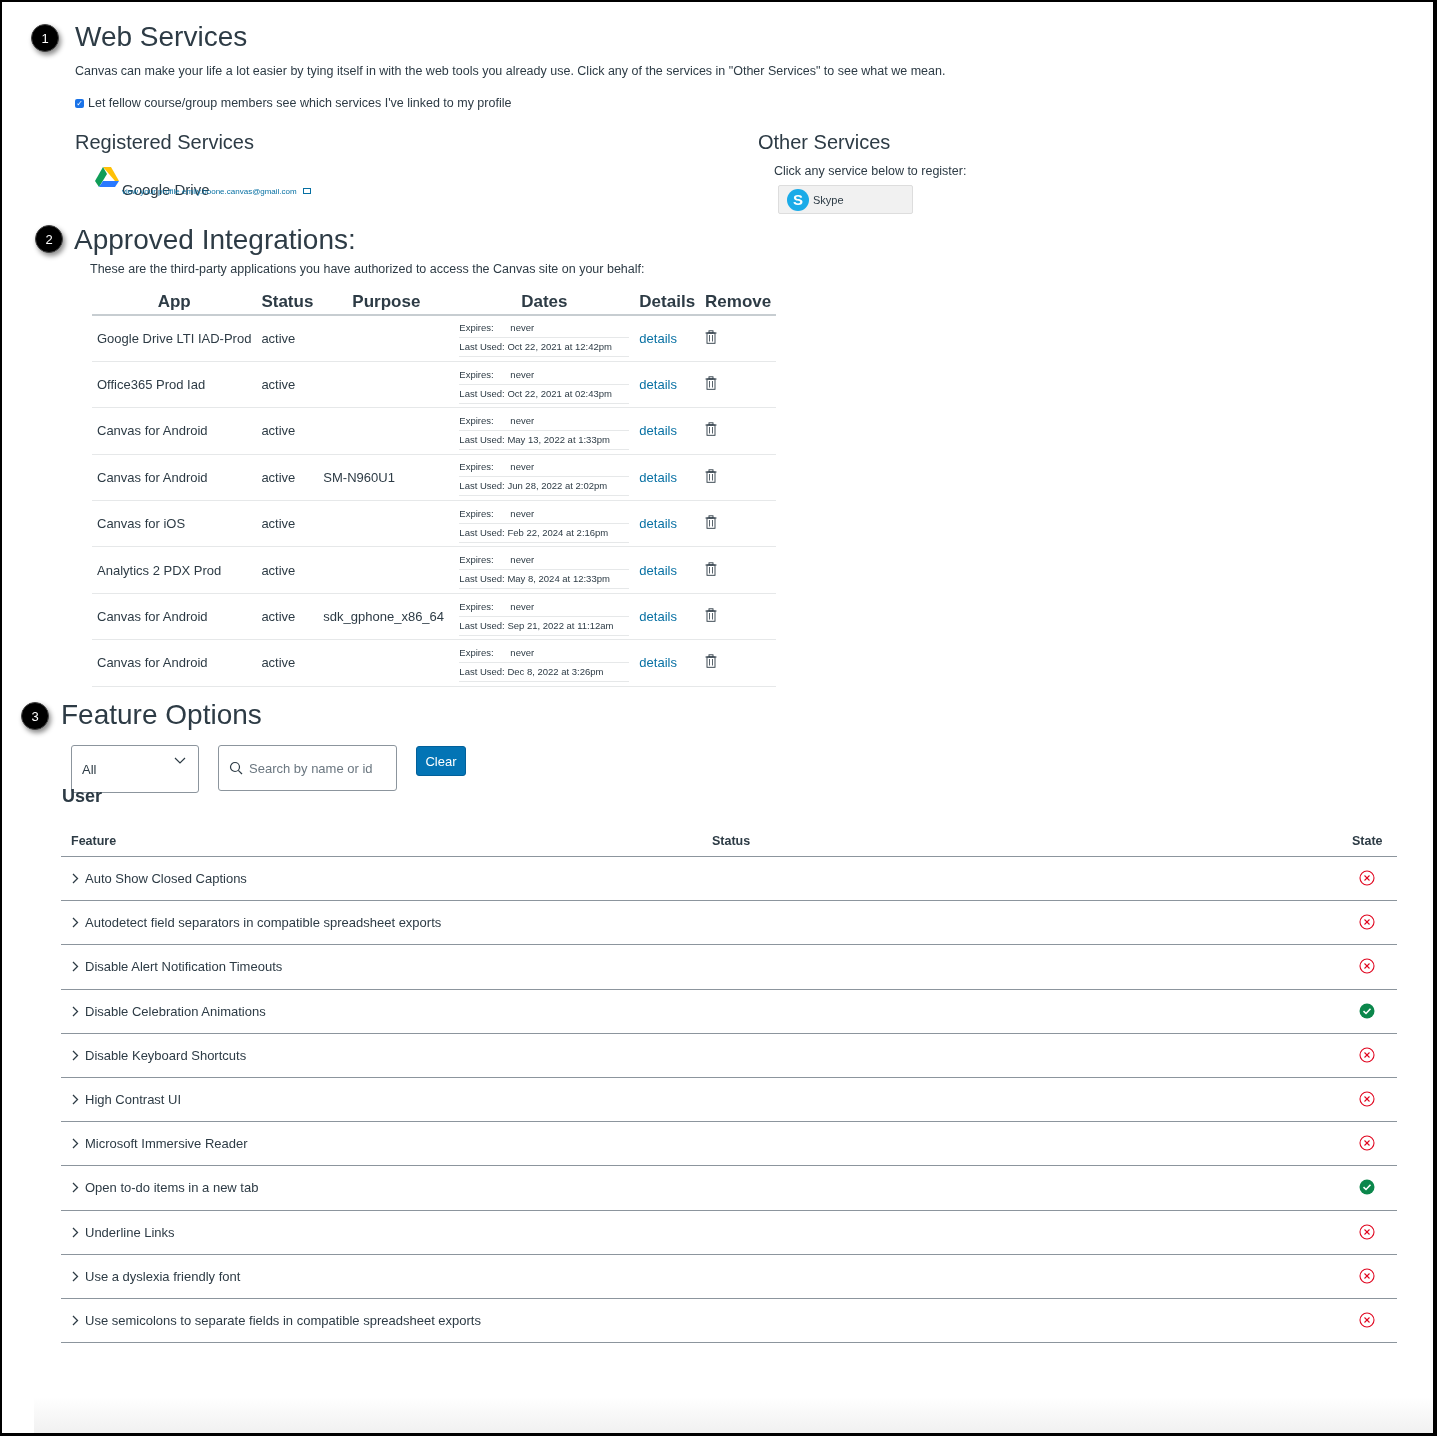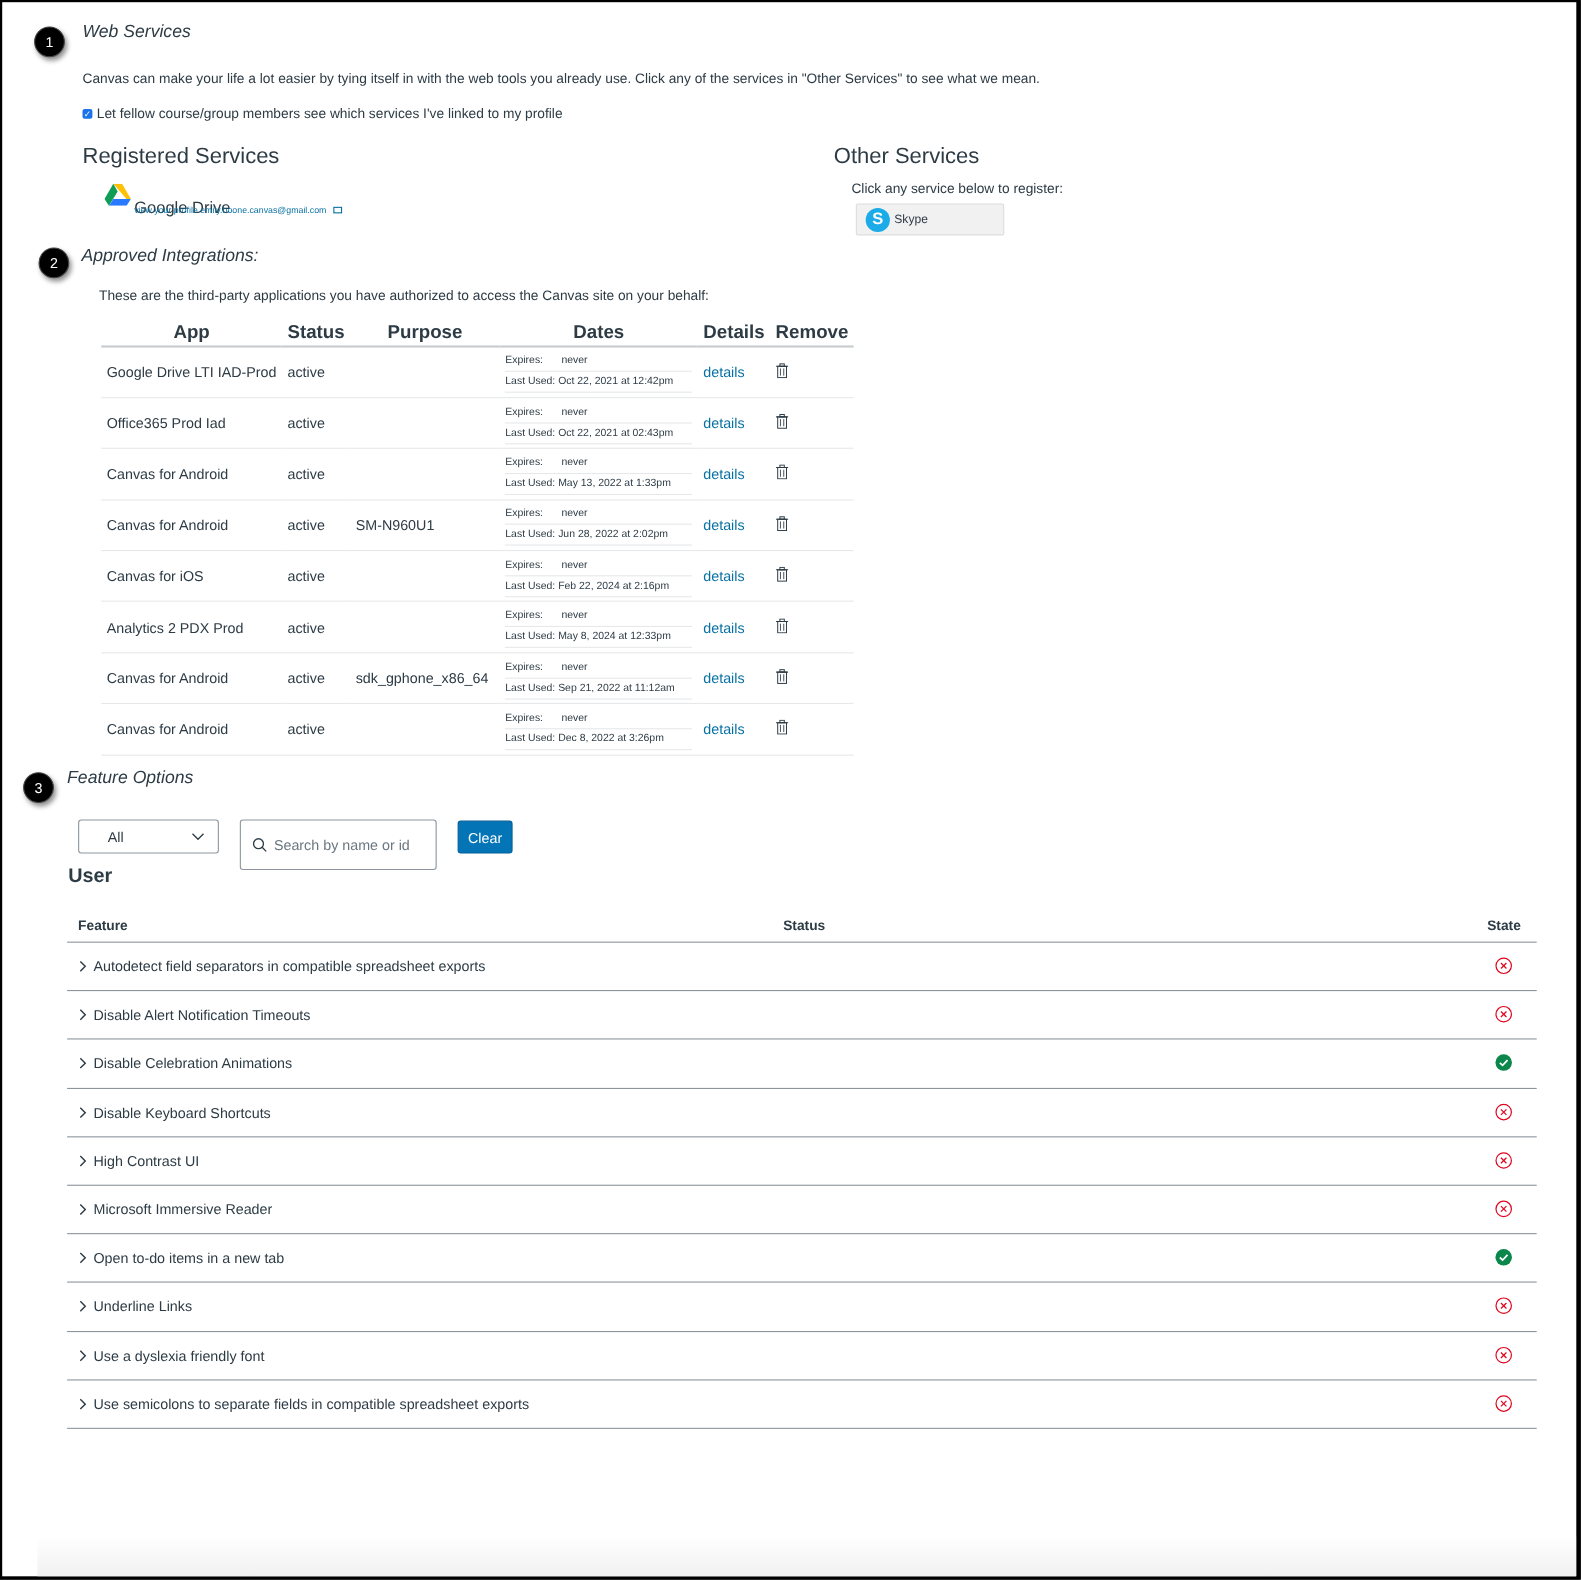--- a/index.html
+++ b/index.html
@@ -5,21 +5,21 @@
   * { box-sizing: border-box; margin: 0; padding: 0; }
   html, body { width: 1437px; height: 1436px; background: #000; overflow: hidden; }
   body { font-family: "Liberation Sans", "DejaVu Sans", sans-serif; color: #2d3b45; }
   .frame { position: absolute; left: 2px; top: 2px; width: 1431px; height: 1431px; background: #fff; overflow: hidden; }
   .bottom-fade { position: absolute; left: 32px; right: 0; top: 1395px; height: 40px; background: linear-gradient(#fff, #efefef); }
 
   .callout { position: absolute; width: 28px; height: 28px; border-radius: 50%; background: #000; color: #fff;
     font-size: 13px; display: flex; align-items: center; justify-content: center; box-shadow: 2px 3px 5px rgba(0,0,0,0.45);
     border: 1px solid #444; }
 
-  .h1 { position: absolute; font-size: 16px; font-weight: 300; color: #2d3b45; font-style: italic; }
+  .h1 { position: absolute; font-size: 28px; font-weight: 300; color: #2d3b45; }
   .h2 { position: absolute; font-size: 20px; font-weight: 300; color: #2d3b45; }
   .p { position: absolute; font-size: 13px; color: #2d3b45; }
 
   .checkbox { display: inline-block; width: 9px; height: 9px; background: #1a73e8; border-radius: 2px; color: #fff;
     font-size: 8px; line-height: 9px; text-align: center; vertical-align: 1px; margin-right: 4px; }
 
   .gdrive { position: absolute; left: 93px; top: 165px; }
   .gdrive-name { position: absolute; left: 120px; top: 179px; font-size: 15px; color: #2d3b45; }
   .gdrive-link { position: absolute; left: 120px; top: 185px; font-size: 8px; color: #0770a3; }
   .ext-icon { display: inline-block; width: 8px; height: 6px; border: 1px solid #0770a3; margin-left: 6px; vertical-align: 0; }
@@ -31,22 +31,22 @@
 
   table.integrations { position: absolute; left: 90px; top: 288px; border-collapse: collapse; font-size: 13px; color: #2d3b45; }
   table.integrations th { text-align: center; font-weight: bold; font-size: 17px; height: 25px; padding: 0 5px; border-bottom: 2px solid #c7cdd1; white-space: nowrap; }
   table.integrations td { height: 46.4px; padding: 0 5px; border-bottom: 1px solid #e6e8e9; white-space: nowrap; vertical-align: middle; }
   .dates { font-size: 9.5px; line-height: 18px; }
   .dates div { border-bottom: 1px solid #e6e8e9; }
   .dates .lbl { display: inline-block; width: 51px; }
   .details-link { color: #0770a3; text-decoration: none; cursor: pointer; }
   .trash { display: inline-block; width: 12px; height: 14px; position: relative; cursor: pointer; }
 
-  .select { position: absolute; left: 69px; top: 743px; width: 128px; height: 31px; border: 1px solid #8c959d; border-radius: 3px;
-    display: flex; align-items: center; padding-left: 26px; font-size: 13px; color: #2d3b45; background: #fff; }
+  .select { position: absolute; left: 69px; top: 743px; width: 128px; height: 48px; border: 1px solid #8c959d; border-radius: 3px;
+    display: flex; align-items: center; padding-left: 10px; font-size: 13px; color: #2d3b45; background: #fff; }
   .select .chev { position: absolute; right: 12px; top: 8px; }
   .search { position: absolute; left: 216px; top: 743px; width: 179px; height: 46px; border: 1px solid #8c959d; border-radius: 3px;
     display: flex; align-items: center; padding-left: 10px; background: #fff; }
   .search input { border: none; outline: none; font-size: 13px; font-family: inherit; margin-left: 6px; width: 140px; color: #2d3b45; }
   .search input::placeholder { color: #6b7780; }
   .clear-btn { position: absolute; left: 414px; top: 744px; width: 50px; height: 30px; background: #0374b5; color: #fff; border: 1px solid #02609a;
     border-radius: 3px; font-size: 13px; display: flex; align-items: center; justify-content: center; cursor: pointer; }
   .user-h { position: absolute; left: 60px; top: 784px; font-size: 18px; font-weight: bold; color: #2d3b45; }
 
   .ftable { position: absolute; left: 59px; top: 825px; width: 1336px; }
@@ -298,20 +298,31 @@
     <div class="fhead">
       <span style="left:10px;">Feature</span>
       <span style="left:651px;">Status</span>
       <span style="left:1291px;">State</span>
     </div>
     <div id="feature-body">
         <div class="frow">
     <svg class="chevron" width="8" height="11" viewBox="0 0 8 11">
       <polyline points="2,1 6.5,5.5 2,10" fill="none" stroke="#2d3b45" stroke-width="1.3"></polyline>
     </svg>
+    <span class="fname">Auto Show Closed Captions</span>
+    <svg class="state" width="16" height="16" viewBox="0 0 16 16">
+         <circle cx="8" cy="8" r="7" fill="none" stroke="#e0061f" stroke-width="1.1"></circle>
+         <line x1="5.5" y1="5.5" x2="10.5" y2="10.5" stroke="#e0061f" stroke-width="1.1"></line>
+         <line x1="10.5" y1="5.5" x2="5.5" y2="10.5" stroke="#e0061f" stroke-width="1.1"></line>
+       </svg>
+        </div>
+        <div class="frow">
+    <svg class="chevron" width="8" height="11" viewBox="0 0 8 11">
+      <polyline points="2,1 6.5,5.5 2,10" fill="none" stroke="#2d3b45" stroke-width="1.3"></polyline>
+    </svg>
     <span class="fname">Autodetect field separators in compatible spreadsheet exports</span>
     <svg class="state" width="16" height="16" viewBox="0 0 16 16">
          <circle cx="8" cy="8" r="7" fill="none" stroke="#e0061f" stroke-width="1.1"></circle>
          <line x1="5.5" y1="5.5" x2="10.5" y2="10.5" stroke="#e0061f" stroke-width="1.1"></line>
          <line x1="10.5" y1="5.5" x2="5.5" y2="10.5" stroke="#e0061f" stroke-width="1.1"></line>
        </svg>
         </div>
         <div class="frow">
     <svg class="chevron" width="8" height="11" viewBox="0 0 8 11">
       <polyline points="2,1 6.5,5.5 2,10" fill="none" stroke="#2d3b45" stroke-width="1.3"></polyline>

